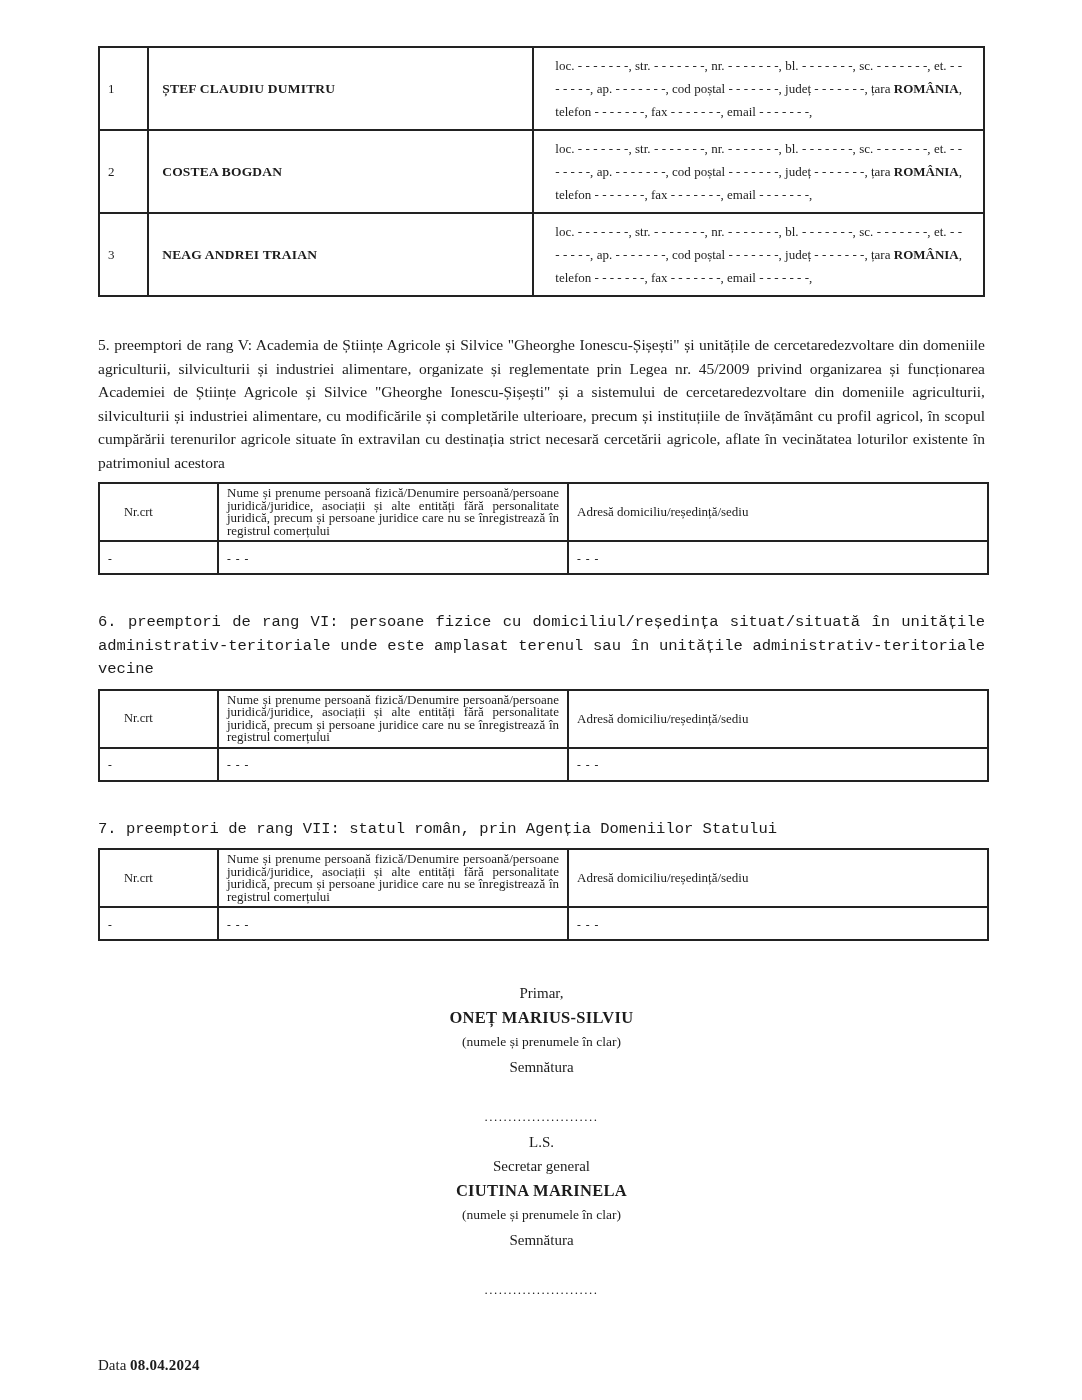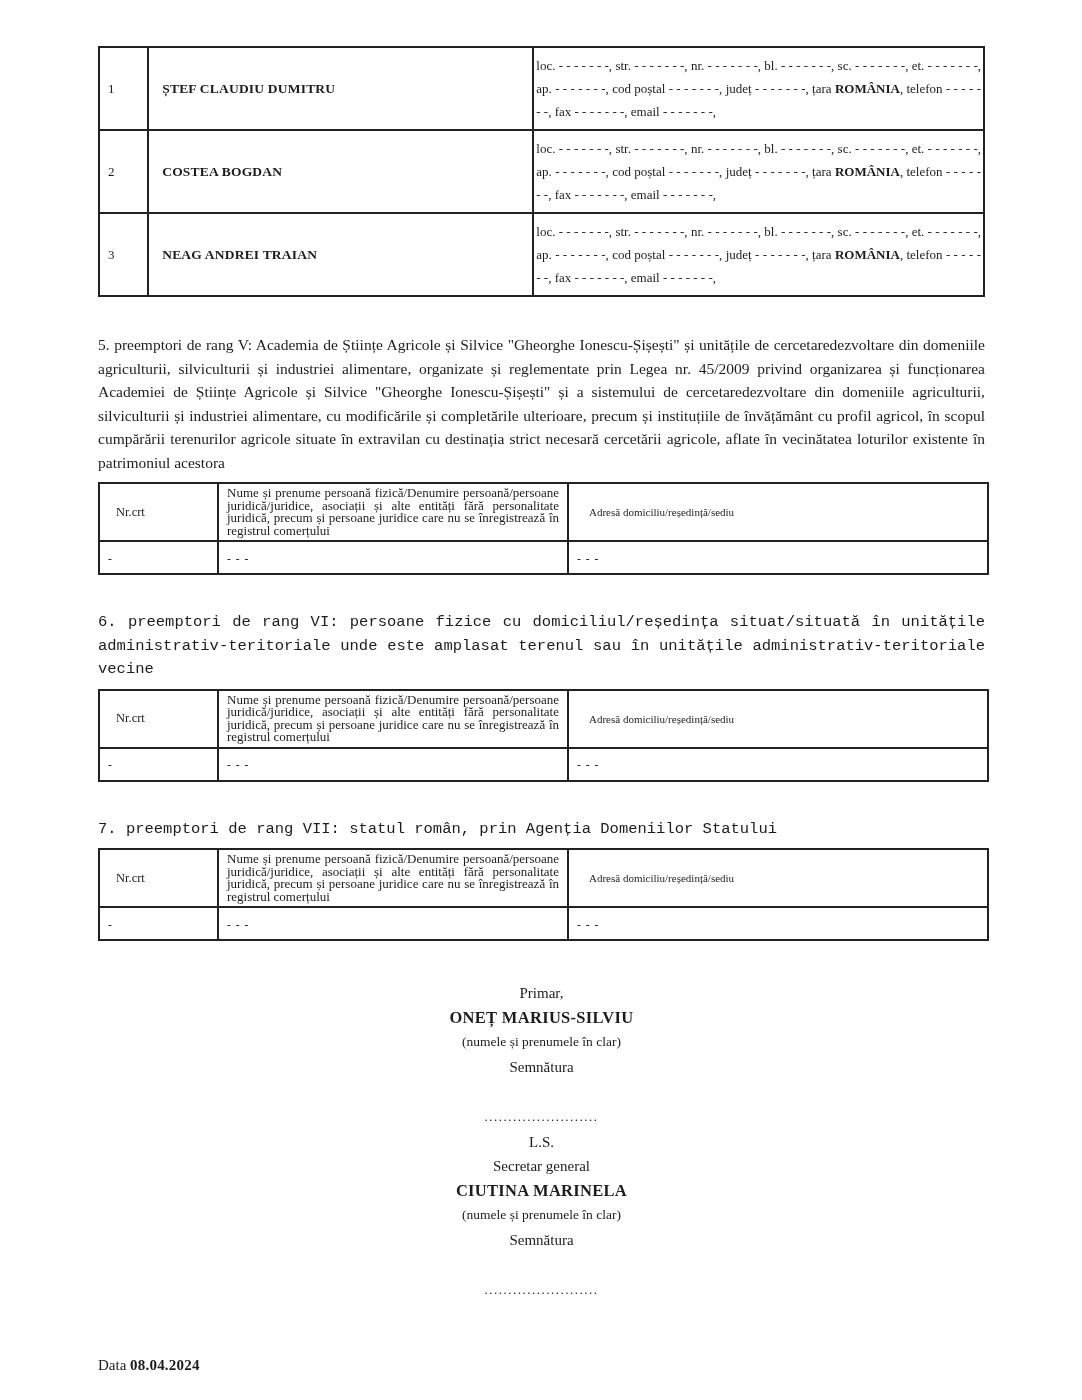--- a/index.html
+++ b/index.html
@@ -12,27 +12,27 @@
   }
   .page { padding:46px 97px 0 98px; }
 
   table { border-collapse:collapse; width:100%; table-layout:fixed; }
   td { border:2px solid #222; vertical-align:middle; }
 
   
   .top-table td { height:68px; }
   .top-table .c-nr   { width:45px;  padding-left:8px; font-size:13px; }
   .top-table .c-name { width:352px; padding-left:13px; font-weight:bold; font-size:13.5px; letter-spacing:.2px;border-radius:11px; }
-  .top-table .c-addr { width:412px; padding:6px 2px; font-size:13px; line-height:23px; text-align:justify; }
+  .top-table .c-addr { width:412px; padding:6px 21px; font-size:13px; line-height:23px; text-align:justify; }
 
   
   .rank-table { margin-top:7px; }
-  .rank-table .h-nr   { width:119px; padding-left:16px; font-size:12.5px; }
+  .rank-table .h-nr   { width:119px; padding-left:24px; font-size:12.5px; }
   .rank-table .h-name { width:350px; padding:3px 8px; font-size:13px; line-height:12.5px; text-align:justify; vertical-align:middle; }
-  .rank-table .h-addr { width:420px; padding-left:20px; font-size:11px; }
+  .rank-table .h-addr { width:420px; padding-left:8px; font-size:13px; }
   .rank-table .hrow td { height:48px; }
   .rank-table .drow td { height:33px; font-size:11.5px; padding-left:8px; letter-spacing:1px; }
 
   .para {
     font-size:15.5px; line-height:23.5px;
     text-align:justify; margin-top:36px; margin-bottom:8px;
   }
   .para-tight { margin-bottom:5px;font-family:Liberation Mono, monospace; }
 
   

